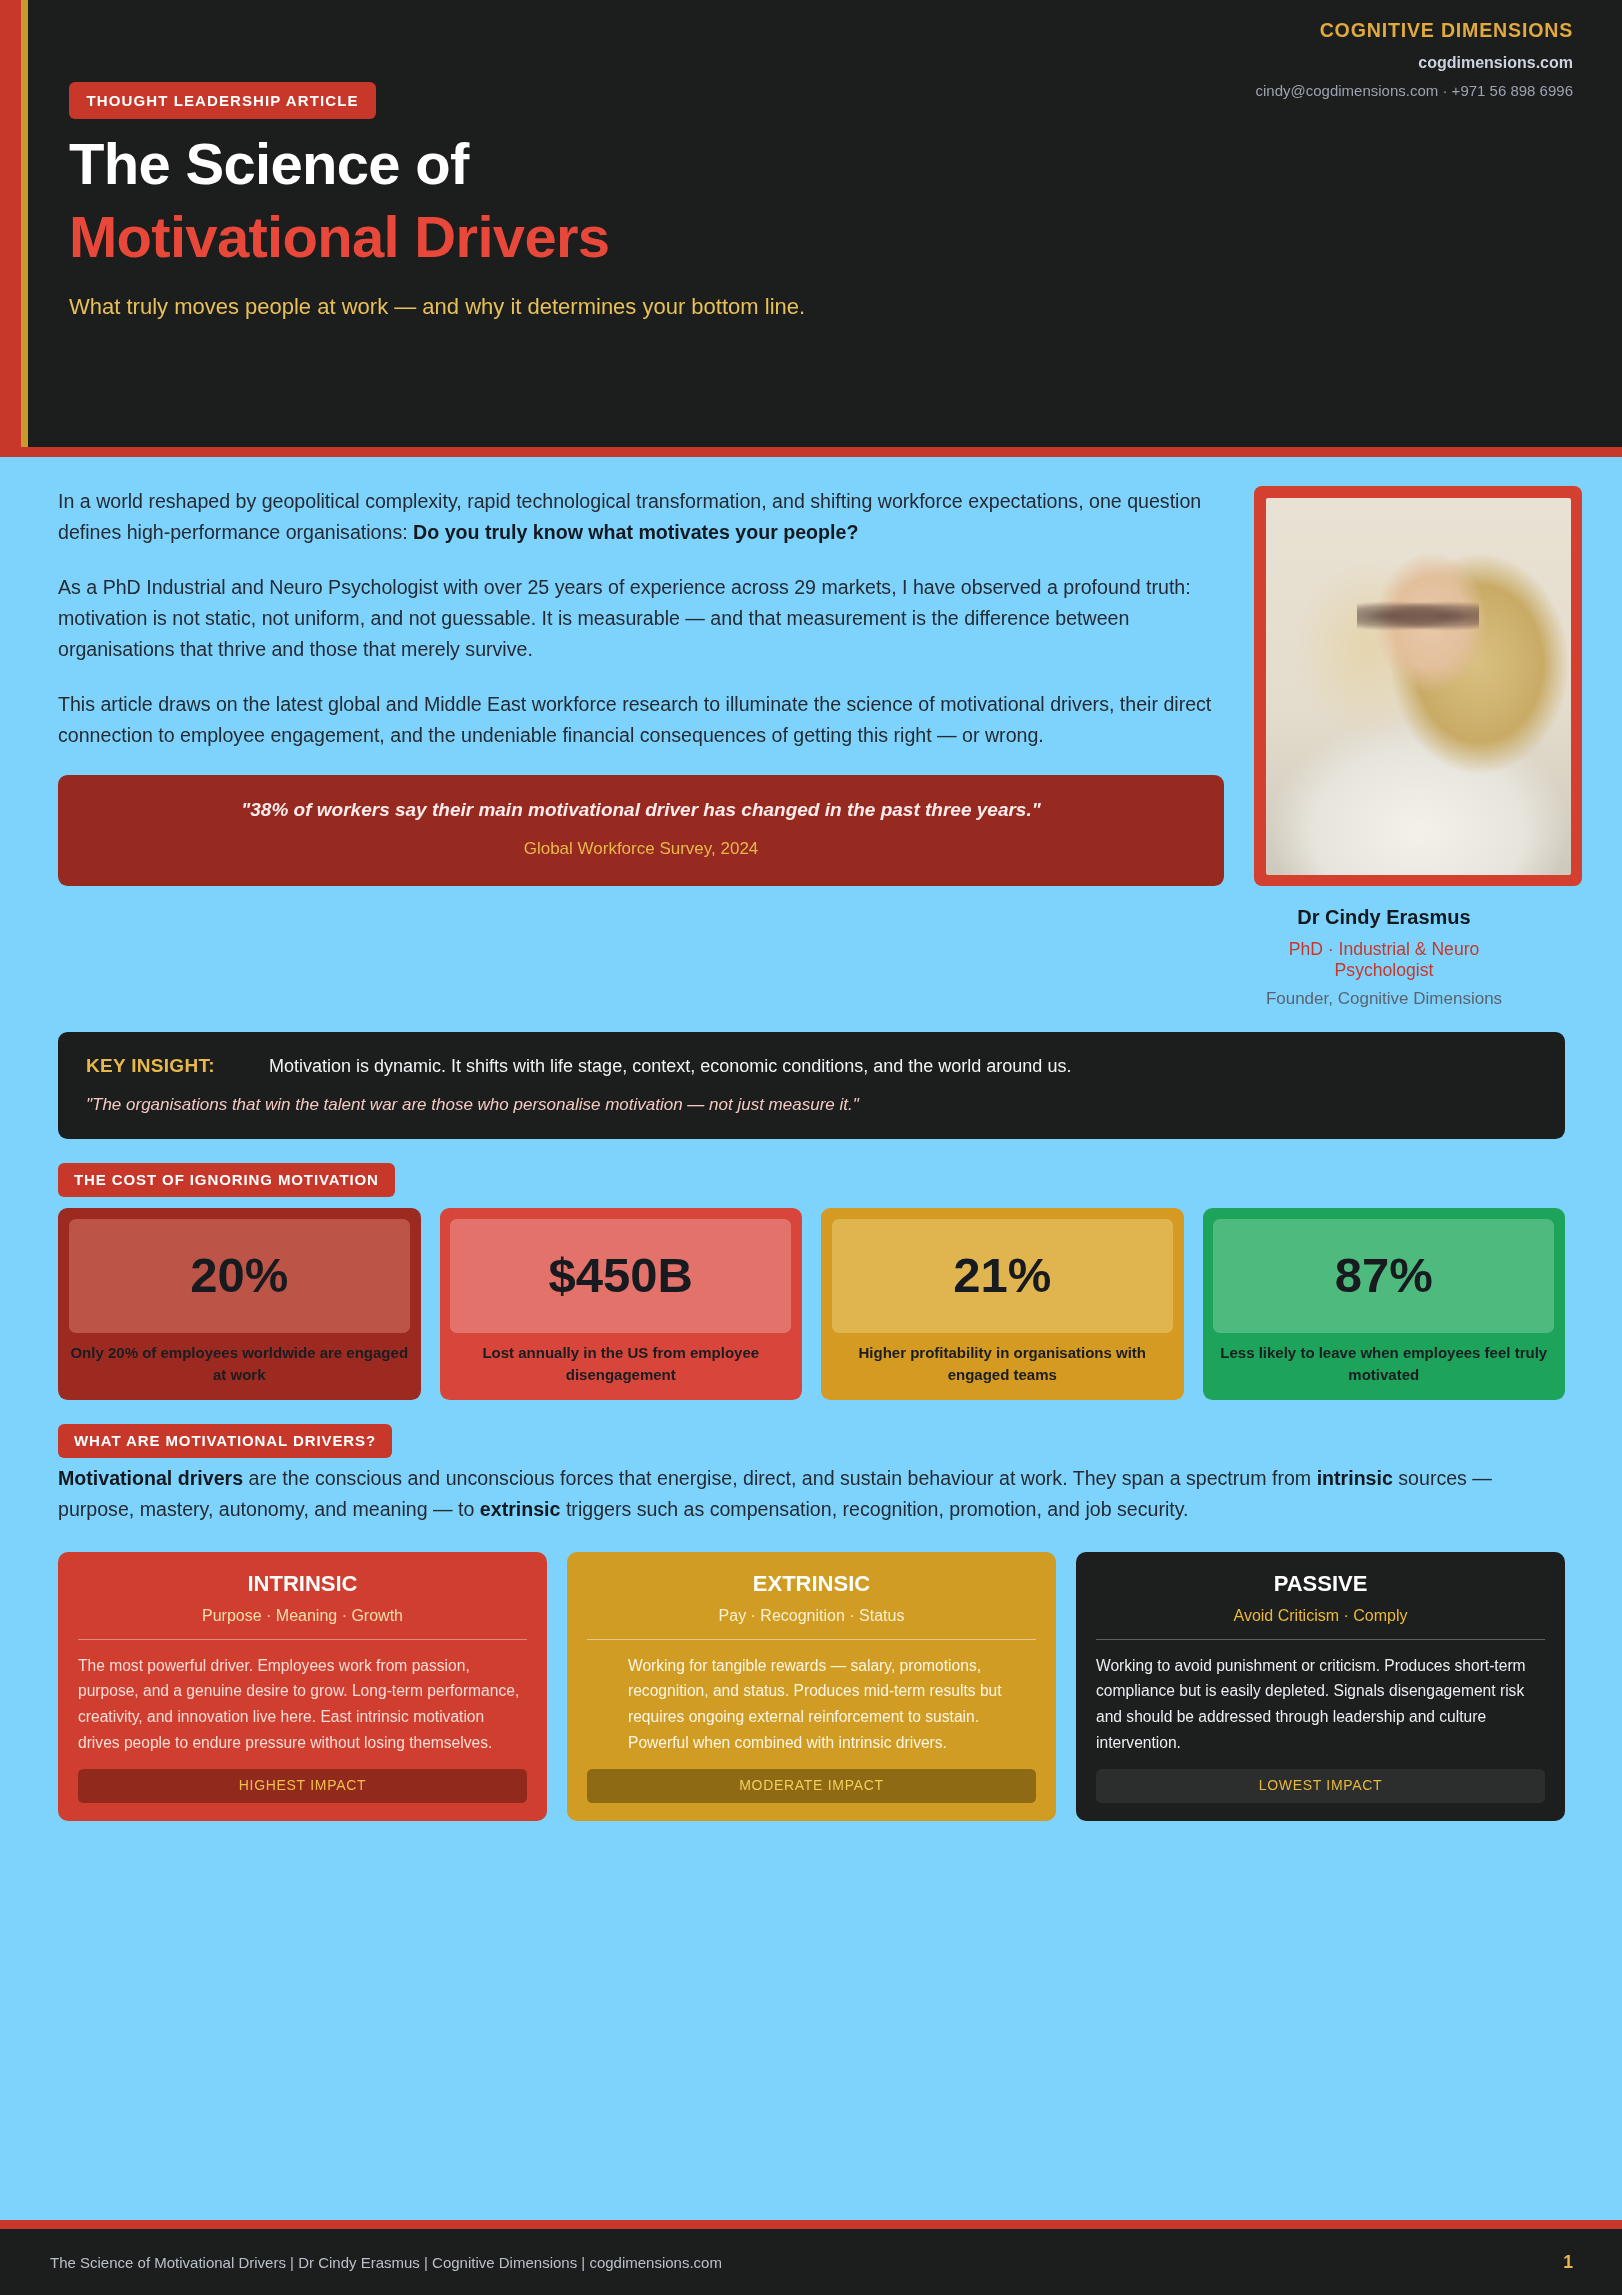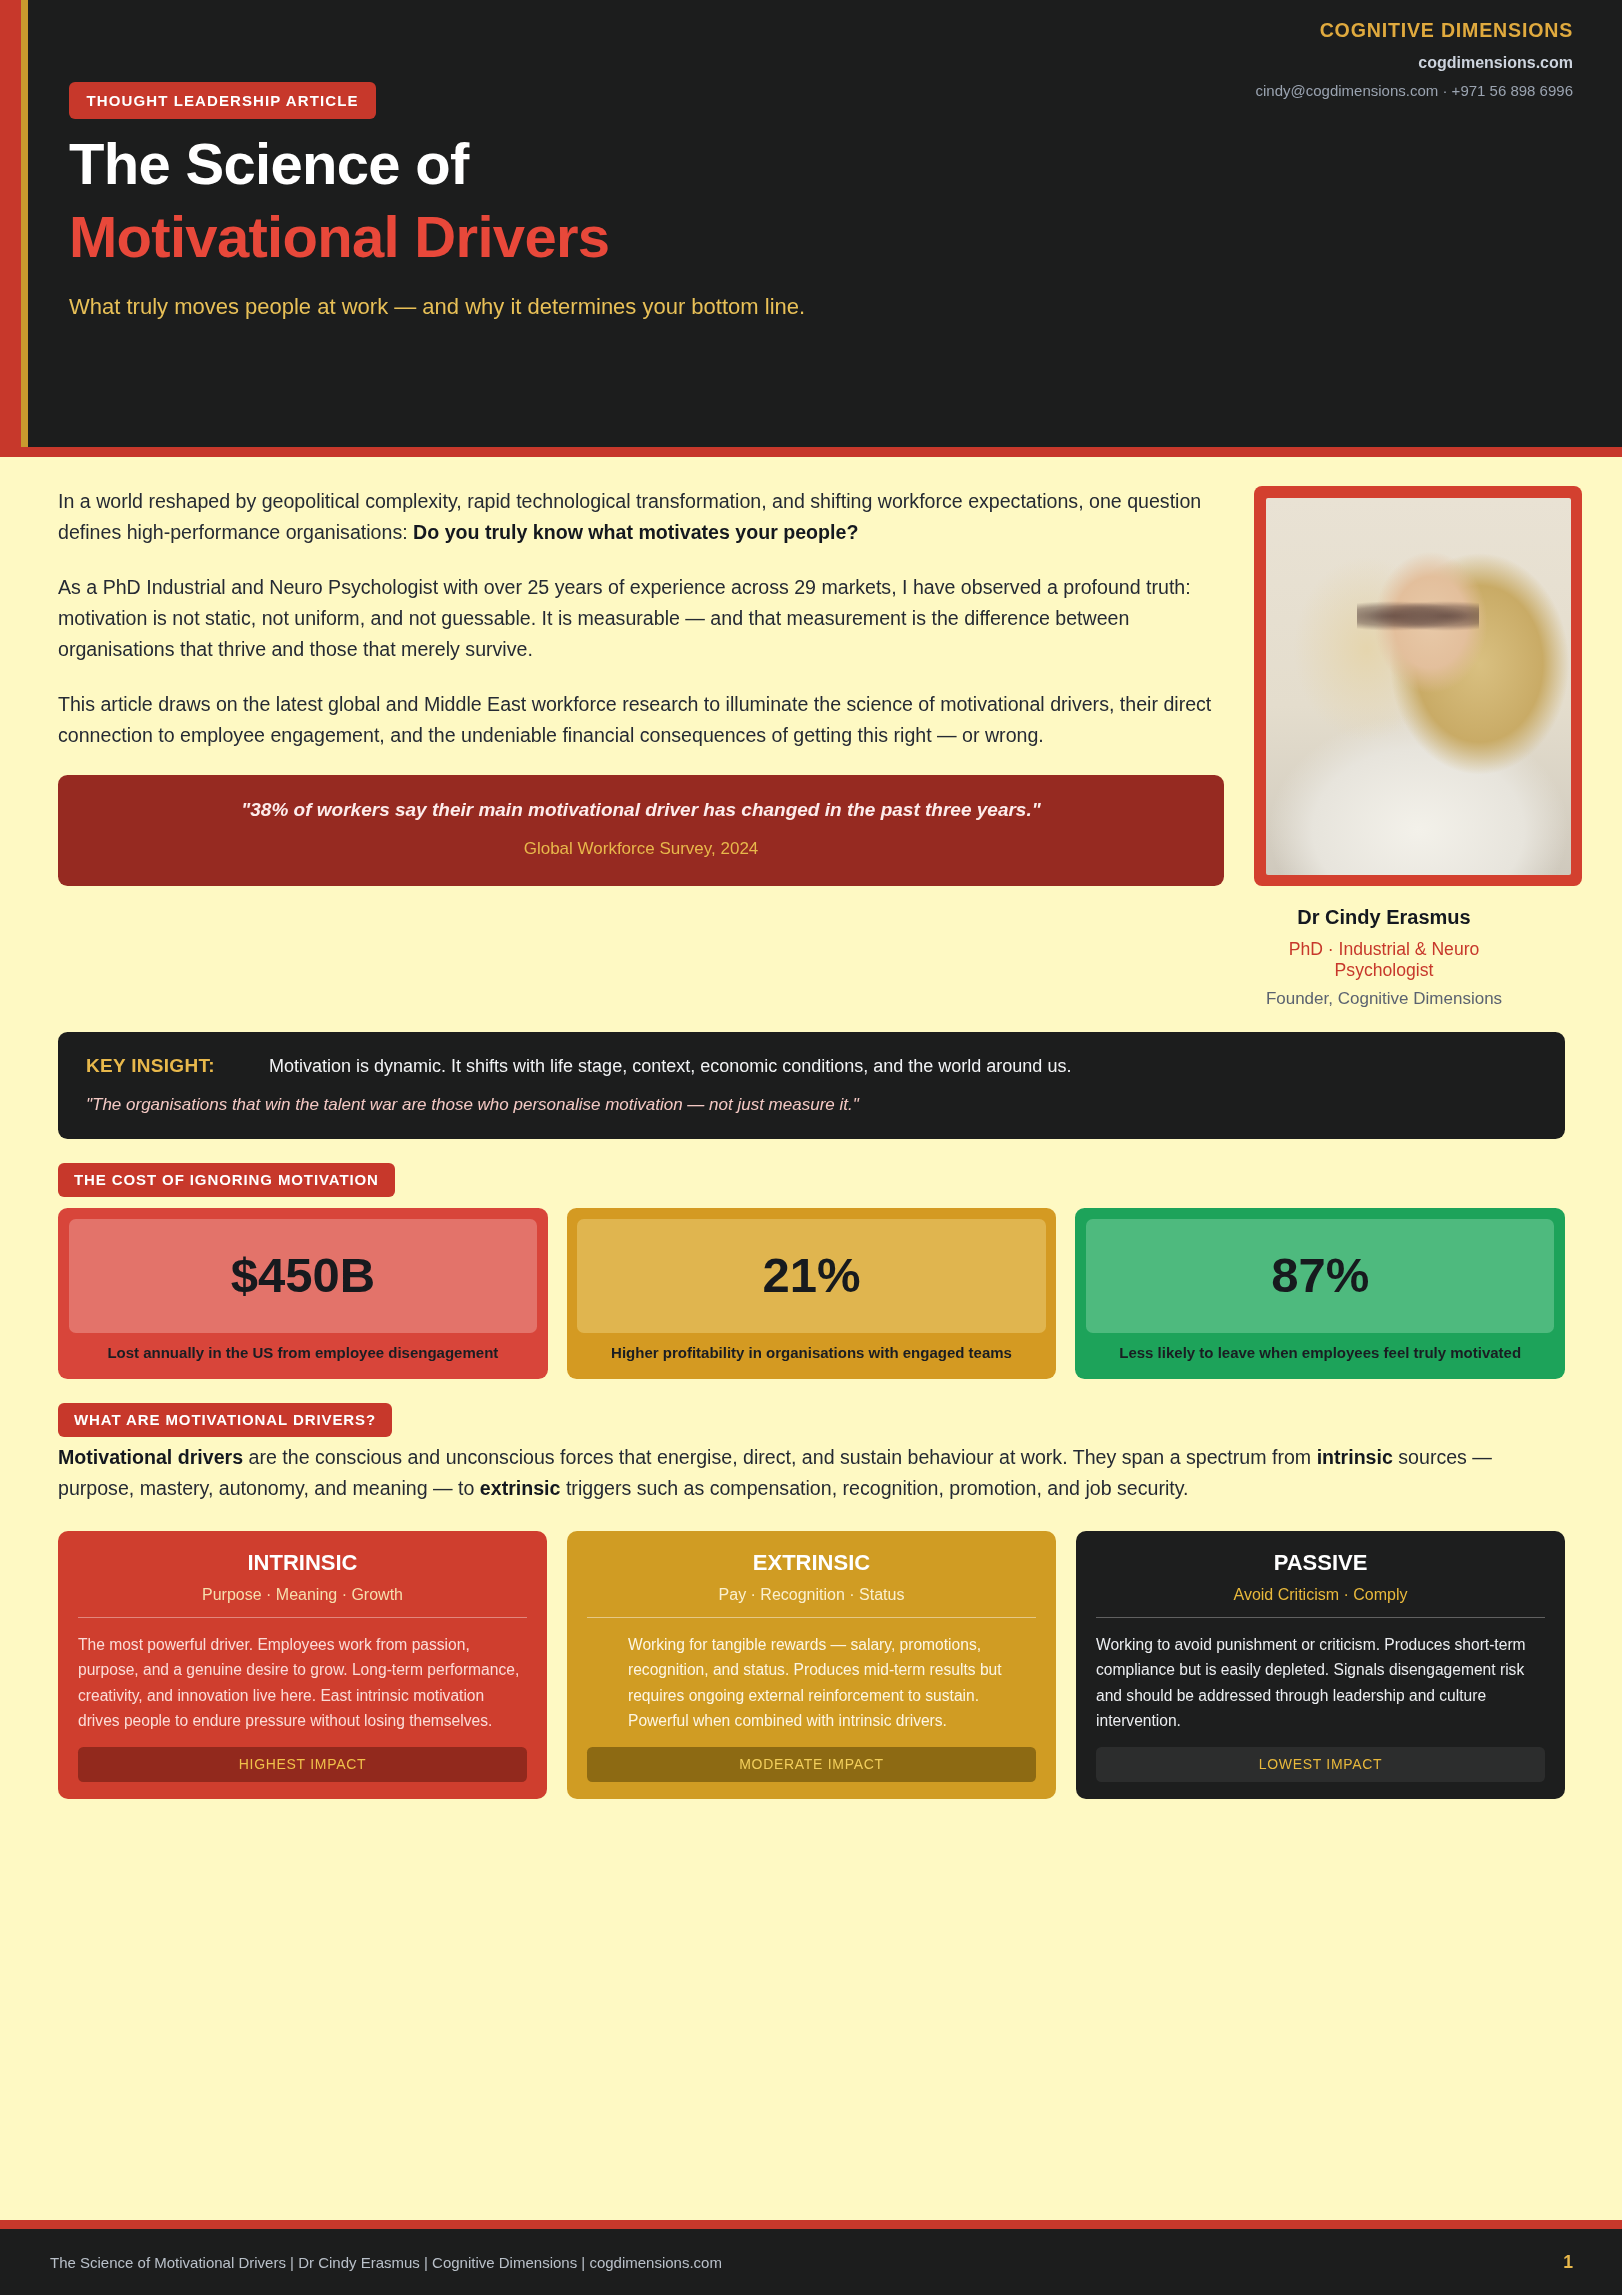--- a/index.html
+++ b/index.html
@@ -7,21 +7,21 @@
   body {
     font-family: "Liberation Sans", sans-serif;
     background: #fbfaf3;
     color: #1f2430;
     -webkit-font-smoothing: antialiased;
   }
   .page {
     width: 1623px;
     min-height: 2295px;
     position: relative;
-    background: #fef9c3;
+    background: #7dd3fc;
     display: flex;
     flex-direction: column;
   }
 
   
   .masthead {
     position: relative;
     background: #1c1d1d;
     height: 447px;
     padding: 27px 50px 0 69px;
@@ -312,20 +312,26 @@
         <div class="insight-label">KEY INSIGHT:</div>
         <div class="insight-text">Motivation is dynamic. It shifts with life stage, context, economic conditions, and the world around us.</div>
       </div>
       <div class="insight-quote">"The organisations that win the talent war are those who personalise motivation — not just measure it."</div>
     </div>
 
     
     <div class="sec-label">THE COST OF IGNORING MOTIVATION</div>
 
     <div class="stats">
+      <div class="stat s1">
+        <div class="stat-inner">
+          <div class="stat-num">20%</div>
+        </div>
+        <div class="stat-cap">Only 20% of employees worldwide are engaged at work</div>
+      </div>
       <div class="stat s2">
         <div class="stat-inner">
           <div class="stat-num">$450B</div>
         </div>
         <div class="stat-cap">Lost annually in the US from employee disengagement</div>
       </div>
       <div class="stat s3">
         <div class="stat-inner">
           <div class="stat-num">21%</div>
         </div>

